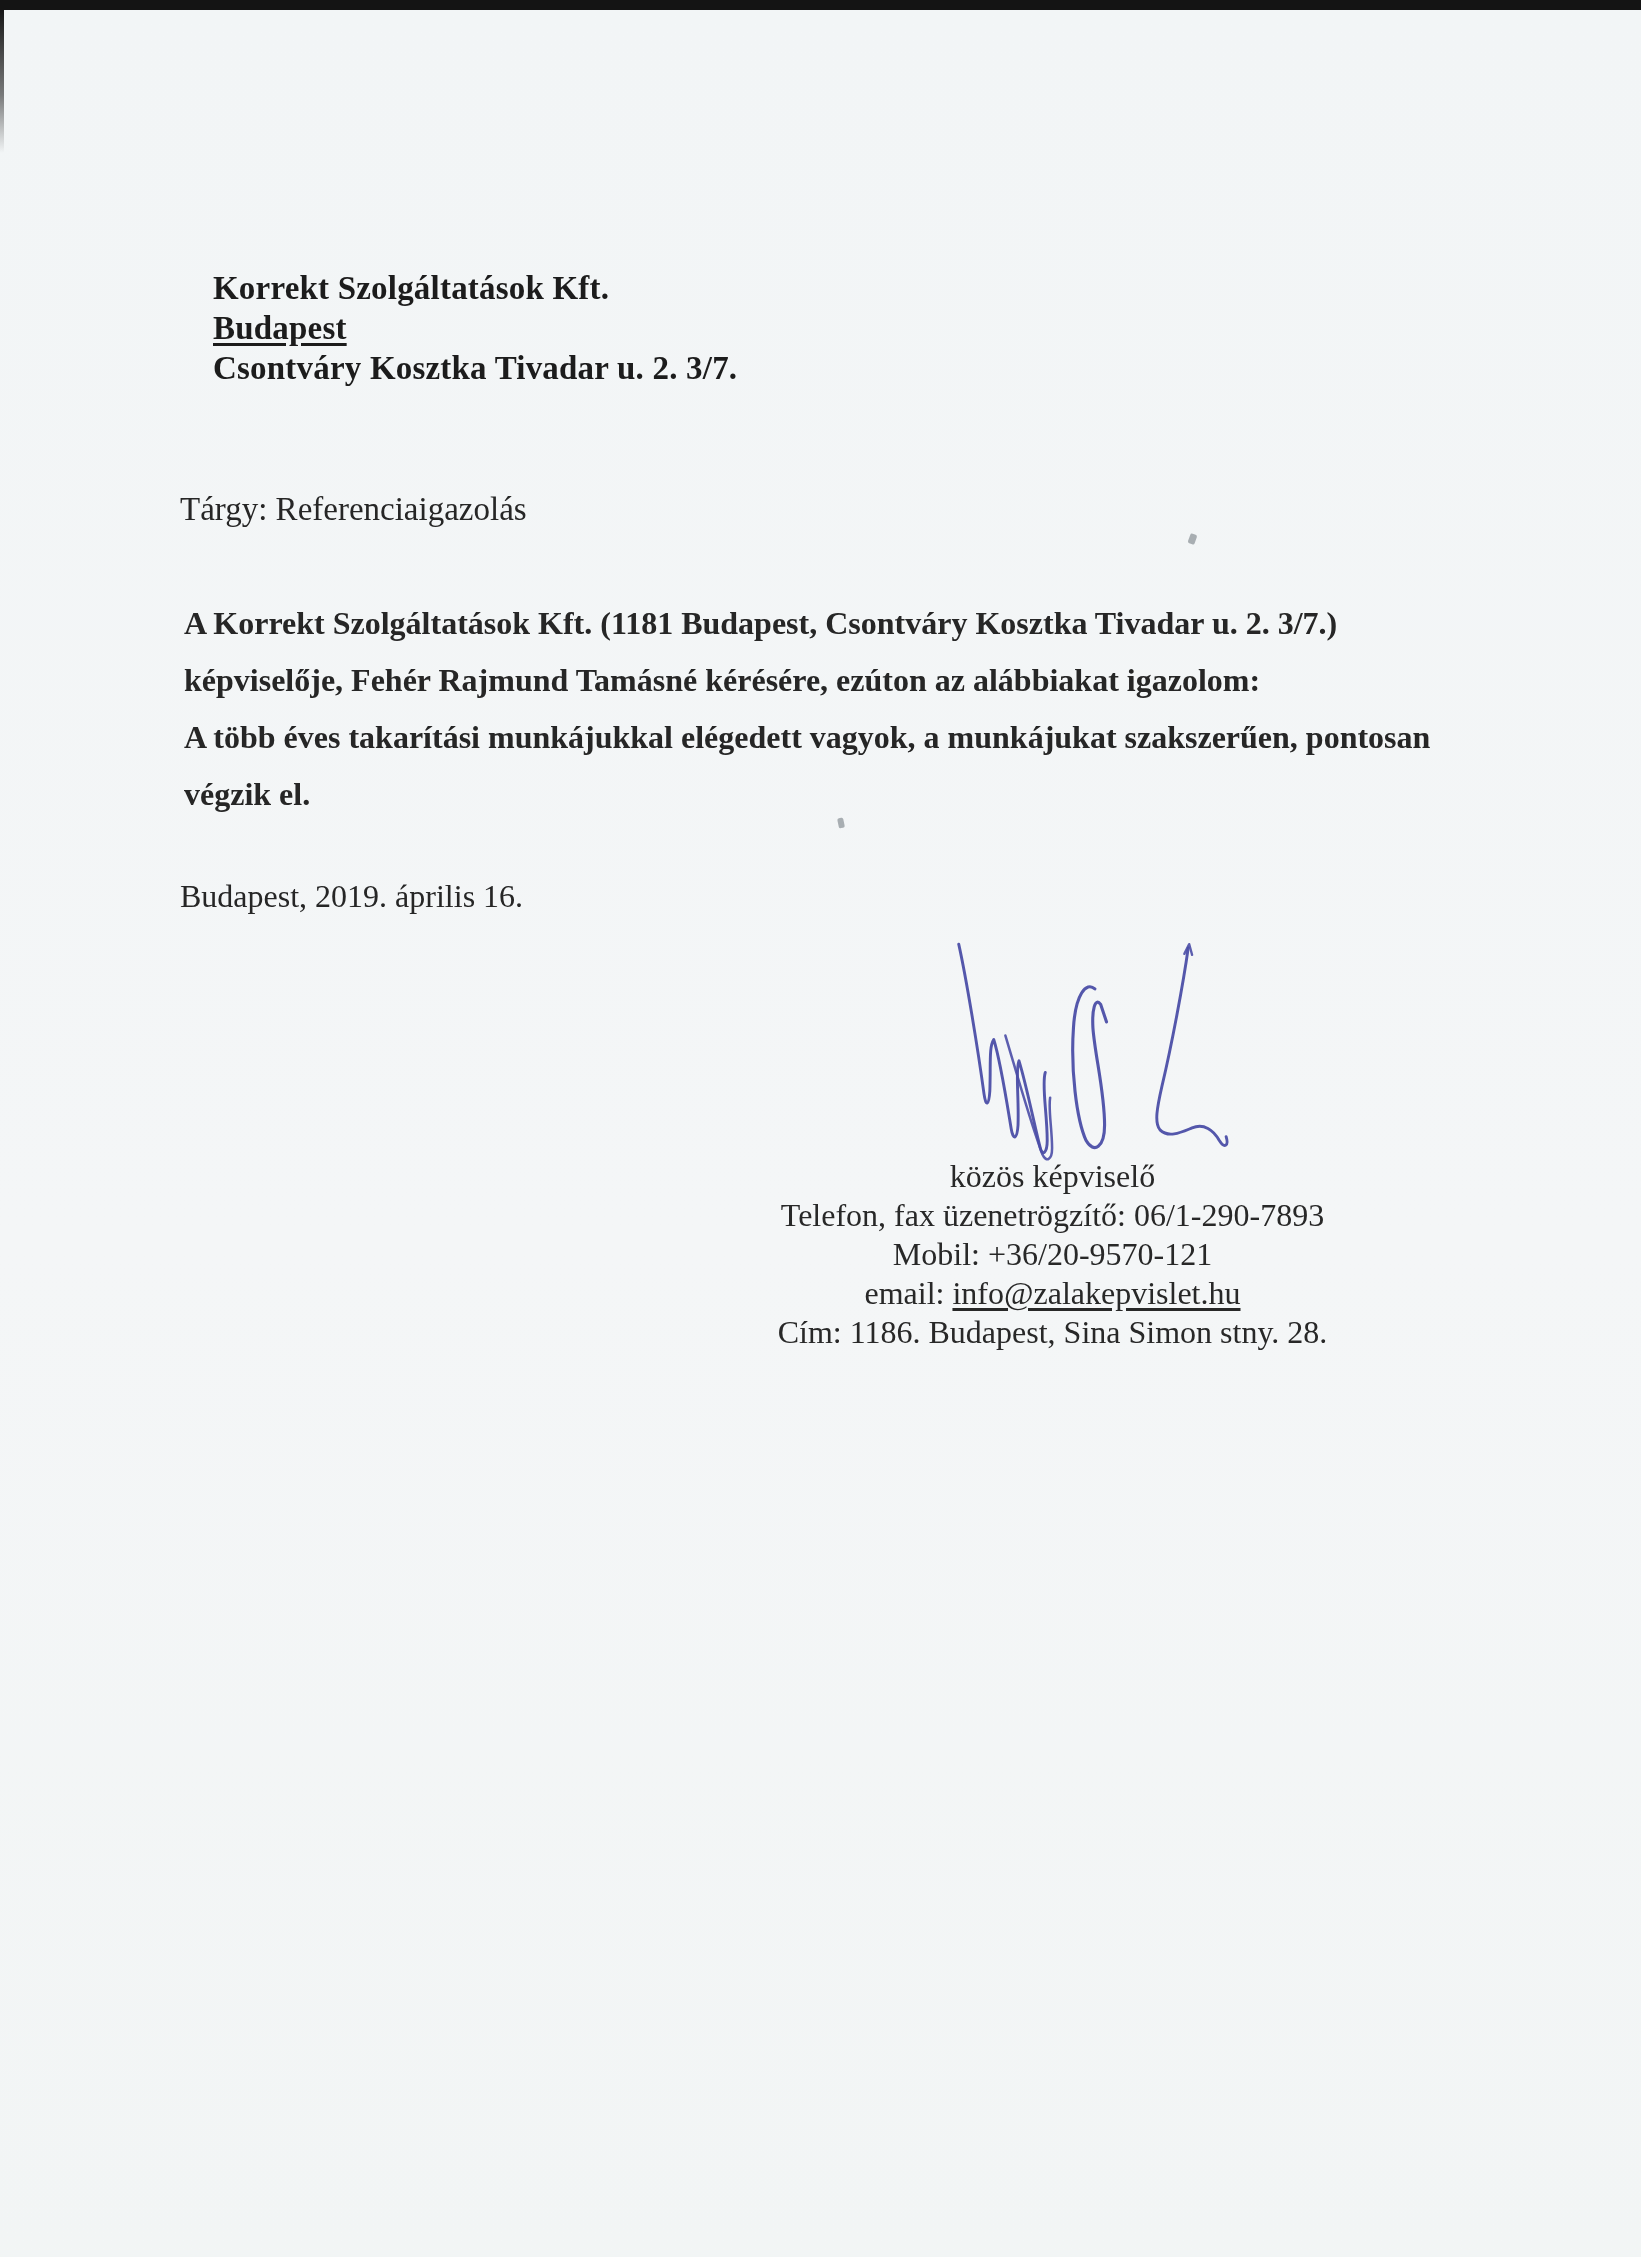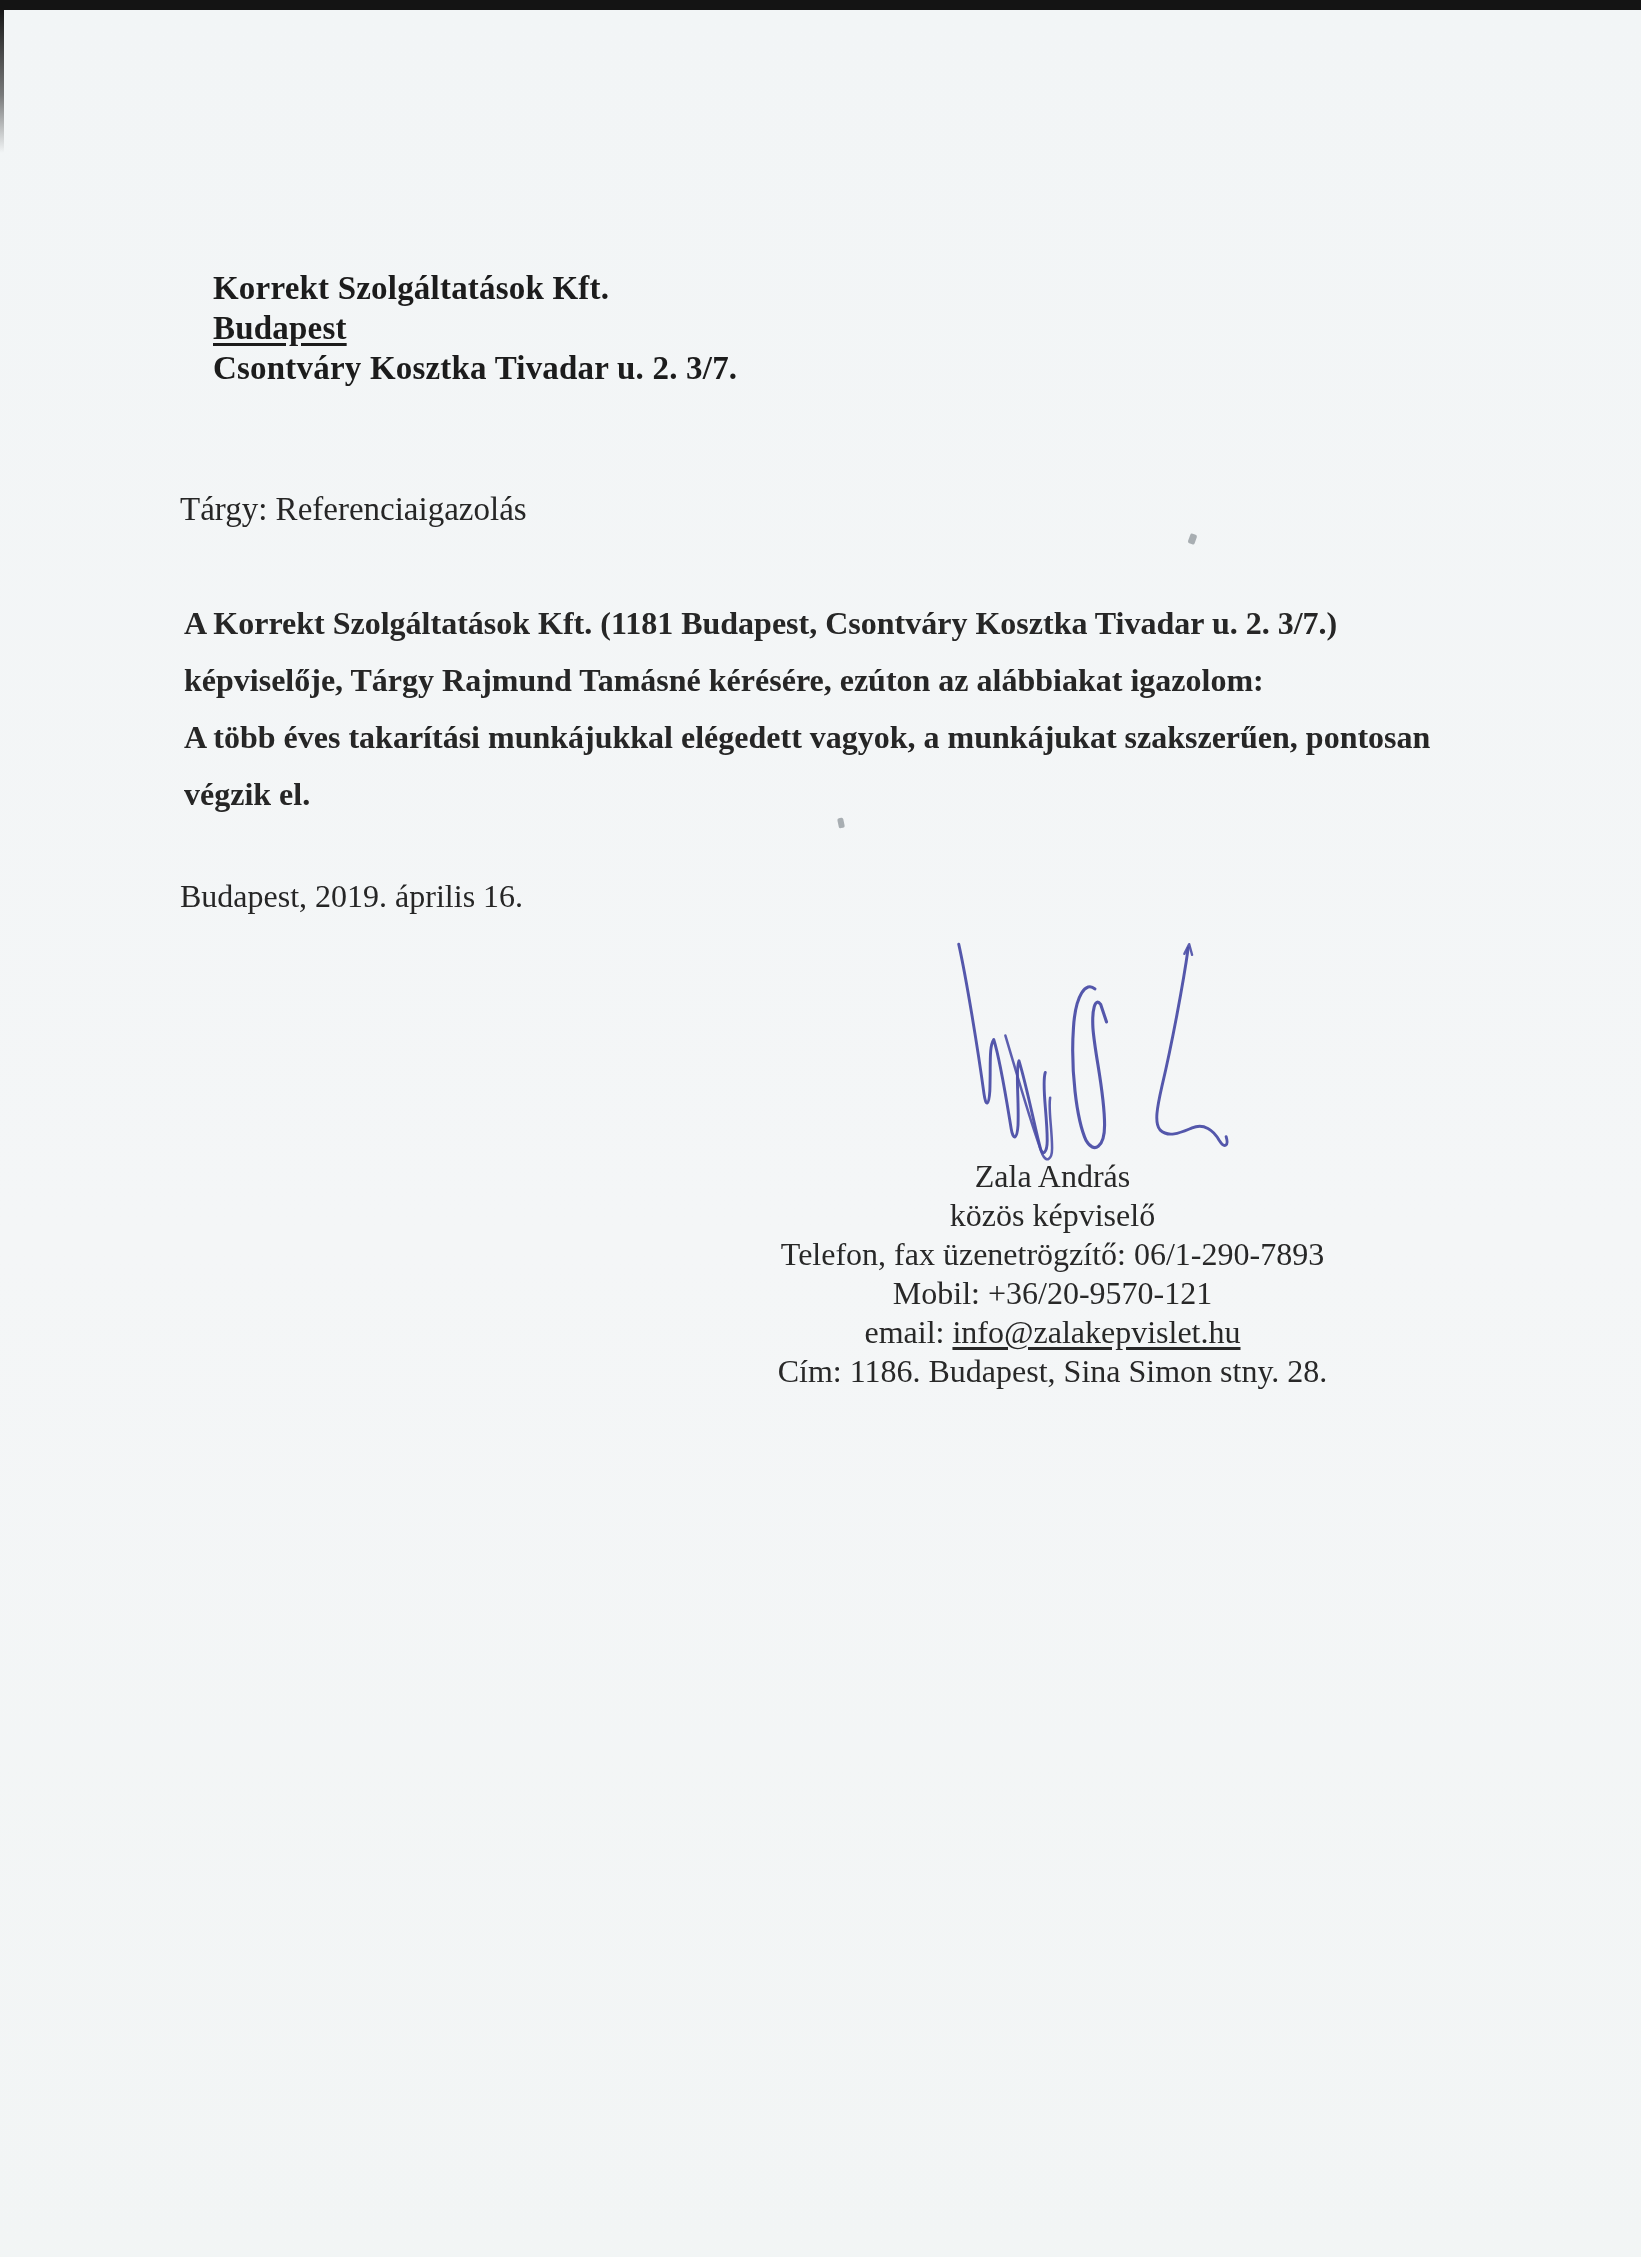--- a/index.html
+++ b/index.html
@@ -62,37 +62,36 @@
   <div class="recipient">
     <div>Korrekt Szolgáltatások Kft.</div>
     <div class="u">Budapest</div>
     <div>Csontváry Kosztka Tivadar u. 2. 3/7.</div>
   </div>
 
   <div class="subject">Tárgy: Referenciaigazolás</div>
 
   <div class="body-par">
     <div class="body-line">A Korrekt Szolgáltatások Kft. (1181 Budapest, Csontváry Kosztka Tivadar u. 2. 3/7.)</div>
-    <div class="body-line">képviselője, Tárgy Rajmund Tamásné kérésére, ezúton az alábbiakat igazolom:</div>
+    <div class="body-line">képviselője, Fehér Rajmund Tamásné kérésére, ezúton az alábbiakat igazolom:</div>
     <div class="body-line">A több éves takarítási munkájukkal elégedett vagyok, a munkájukat szakszerűen, pontosan</div>
     <div class="body-line">végzik el.</div>
   </div>
 
   <div class="dateline">Budapest, 2019. április 16.</div>
 
   <svg class="signature-svg" viewBox="0 0 290 240" fill="none" stroke="#4b4ea6" stroke-linecap="round" stroke-linejoin="round">
     <path stroke-width="3" opacity="0.95" d="M10 6 C18 42 30 116 36 160 C38 174 41 172 42 157 C43 128 41 112 46 104 C53 126 60 172 64 196 C66 208 70 207 71 192 C72 160 68 136 72 126 C80 152 89 198 94 216 C96 224 101 221 101 208 C101 180 95 150 99 138"></path>
     <path stroke-width="2.6" opacity="0.9" d="M58 100 C70 140 84 190 96 222 C100 231 106 228 106 216 C106 196 102 176 104 164"></path>
     <path stroke-width="3.2" opacity="0.95" d="M150 52 C141 44 130 58 128 92 C125 134 131 186 141 208 C149 222 160 215 160 192 C160 158 150 120 148 92 C147 74 150 60 156 68 L162 86"></path>
     <path stroke-width="3" opacity="0.95" d="M246 10 C241 46 229 110 219 152 C214 174 211 190 217 197 C226 206 240 199 250 195 C262 190 272 197 278 208 C283 216 288 214 285 204"></path>
     <path stroke-width="2.4" opacity="0.9" d="M242 16 L247 6 L250 17"></path>
   </svg>
 
   <div class="sig-block">
-    <div>Zala András</div>
     <div>közös képviselő</div>
     <div>Telefon, fax üzenetrögzítő: 06/1-290-7893</div>
     <div>Mobil: +36/20-9570-121</div>
     <div><span>email: </span><span class="u">info@zalakepvislet.hu</span></div>
     <div>Cím: 1186. Budapest, Sina Simon stny. 28.</div>
   </div>
 
   <div class="speck speck-1"></div>
   <div class="speck speck-2"></div>
 

